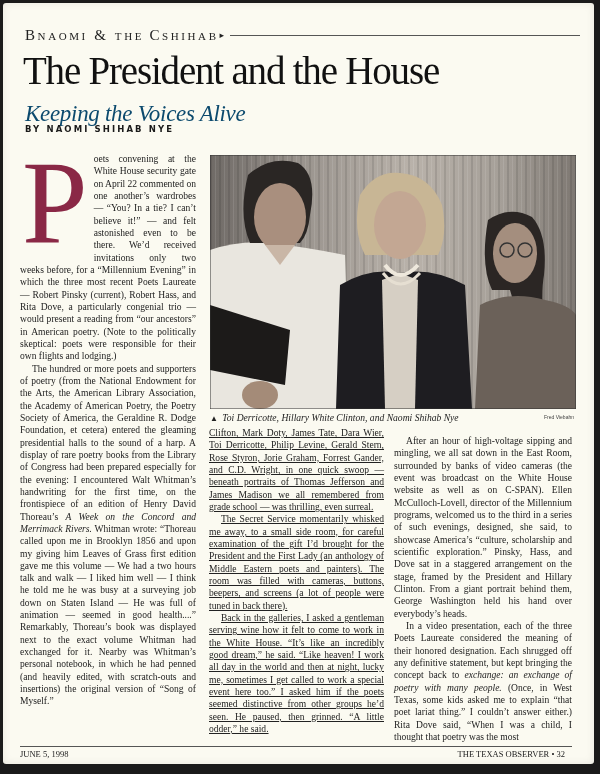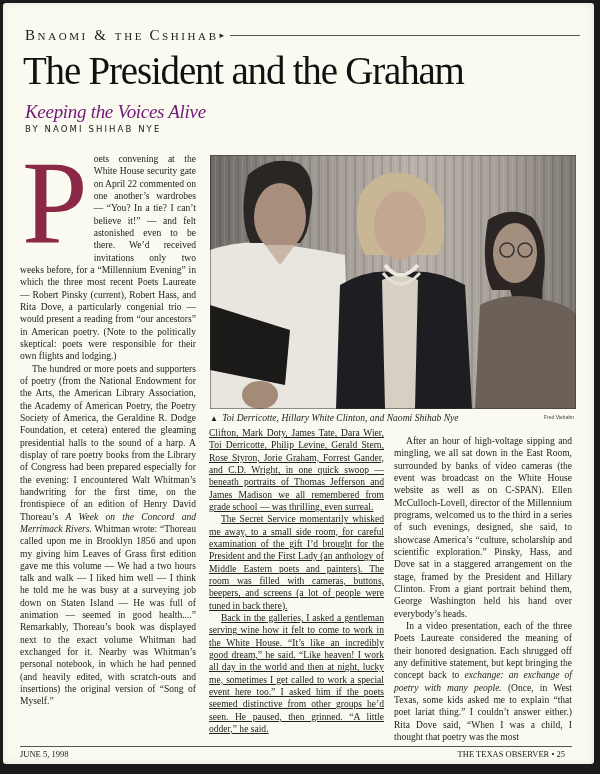--- a/index.html
+++ b/index.html
@@ -25,25 +25,25 @@
     .section-head .rule { flex: 1; height: 1px; background: #555; margin-left: 1px; margin-top: 1px; }
     .title {
       position: absolute; left: 20px; top: 44px;
       font-family: "Liberation Serif", serif;
       font-size: 39px; letter-spacing: -1.2px; color: #111; line-height: 48px;
       white-space: nowrap;
     }
     .subtitle {
       position: absolute; left: 22px; top: 98px;
       font-family: "Liberation Serif", serif; font-style: italic;
-      font-size: 19px; color: #701a75; letter-spacing: -0.3px;
+      font-size: 23px; color: #0c4a6e; letter-spacing: -0.3px;
     }
     .byline {
       position: absolute; left: 22px; top: 121px;
-      font-family: "DejaVu Sans", sans-serif; font-weight: normal;
+      font-family: "DejaVu Sans", sans-serif; font-weight: bold;
       font-size: 8.5px; letter-spacing: 2.1px; color: #1a1a1a;
     }
     .col {
       position: absolute;
       font-family: "Liberation Serif", serif;
       font-size: 9.55px; line-height: 12.33px; color: #222;
       text-align: justify;
     }
     .col p { margin: 0; text-indent: 12px; }
     .col p.first { text-indent: 0; }
@@ -86,21 +86,21 @@
 <body>
 
 <div class="page">
 
   <div class="section-head">
     <span id="section-label"><span class="cap">B</span><span>NAOMI</span><span class="cap"> &amp; </span><span>THE </span><span class="cap">C</span><span>SHIHAB</span></span>
     <span class="arrow">▸</span>
     <span class="rule"></span>
   </div>
 
-  <div class="title">The President and the Graham</div>
+  <div class="title">The President and the House</div>
   <div class="subtitle">Keeping the Voices Alive</div>
   <div class="byline">BY NAOMI SHIHAB NYE</div>
 
   <div class="col col1">
     <span class="dropcap">P</span>
     <div class="paras">
         <p class="first"><span>oets convening at the White House security gate on April 22 commented on one another’s wardrobes — “You? In a tie? I can’t believe it!” — and felt astonished even to be there. We’d received invitations only two weeks before, for a “Millennium Evening” in which the three most recent Poets Laureate — Robert Pinsky (current), Robert Hass, and Rita Dove, a particularly congenial trio — would present a reading from “our ancestors” in American poetry. (Note to the politically skeptical: poets were responsible for their own flights and lodging.)</span></p>
         <p><span>The hundred or more poets and supporters of poetry (from the National Endowment for the Arts, the American Library Association, the Academy of American Poetry, the Poetry Society of America, the Geraldine R. Dodge Foundation, et cetera) entered the gleaming presidential halls to the sound of a harp. A display of rare poetry books from the Library of Congress had been prepared especially for the evening: I encountered Walt Whitman’s handwriting for the first time, on the frontispiece of an edition of Henry David Thoreau’s </span><em>A Week on the Concord and Merrimack Rivers.</em><span> Whitman wrote: “Thoreau called upon me in Brooklyn 1856 and upon my giving him Leaves of Grass first edition gave me this volume — We had a two hours talk and walk — I liked him well — I think he told me he was busy at a surveying job down on Staten Island — He was full of animation — seemed in good health....” Remarkably, Thoreau’s book was displayed next to the exact volume Whitman had exchanged for it. Nearby was Whitman’s personal notebook, in which he had penned (and heavily edited, with scratch-outs and insertions) the original version of “Song of Myself.”</span></p>
       </div>
   </div>
@@ -163,14 +163,14 @@
 
   <div class="col col3">
     <div class="paras">
         <p><span>After an hour of high-voltage sipping and mingling, we all sat down in the East Room, surrounded by banks of video cameras (the event was broadcast on the White House website as well as on C-SPAN). Ellen McCulloch-Lovell, director of the Millennium programs, welcomed us to the third in a series of such evenings, designed, she said, to showcase America’s “culture, scholarship and scientific exploration.” Pinsky, Hass, and Dove sat in a staggered arrangement on the stage, framed by the President and Hillary Clinton. From a giant portrait behind them, George Washington held his hand over everybody’s heads.</span></p>
         <p><span>In a video presentation, each of the three Poets Laureate considered the meaning of their honored designation. Each shrugged off any definitive statement, but kept bringing the concept back to </span><em>exchange: an exchange of poetry with many people.</em><span> (Once, in West Texas, some kids asked me to explain “that poet lariat thing.” I couldn’t answer either.) Rita Dove said, “When I was a child, I thought that poetry was the most</span></p>
       </div>
   </div>
 
   <div class="footer-rule"></div>
   <div class="footer-left">JUNE 5, 1998</div>
-  <div class="footer-right">THE TEXAS OBSERVER • 25</div>
+  <div class="footer-right">THE TEXAS OBSERVER • 32</div>
 </div>
 
 </body></html>

